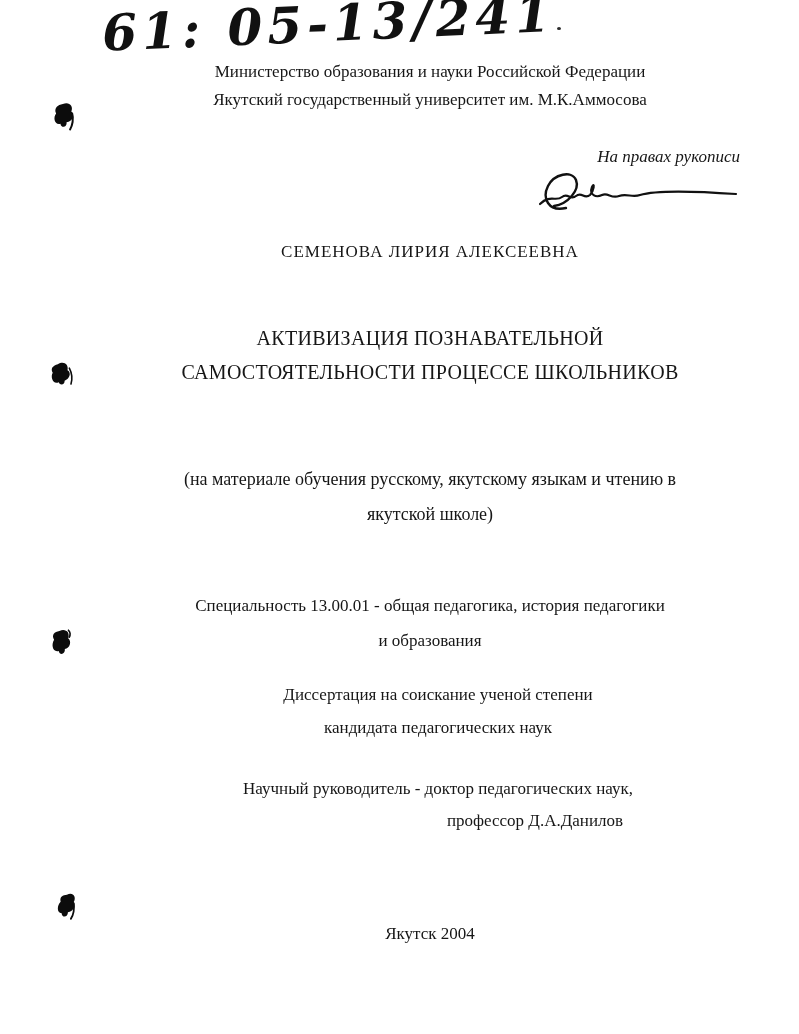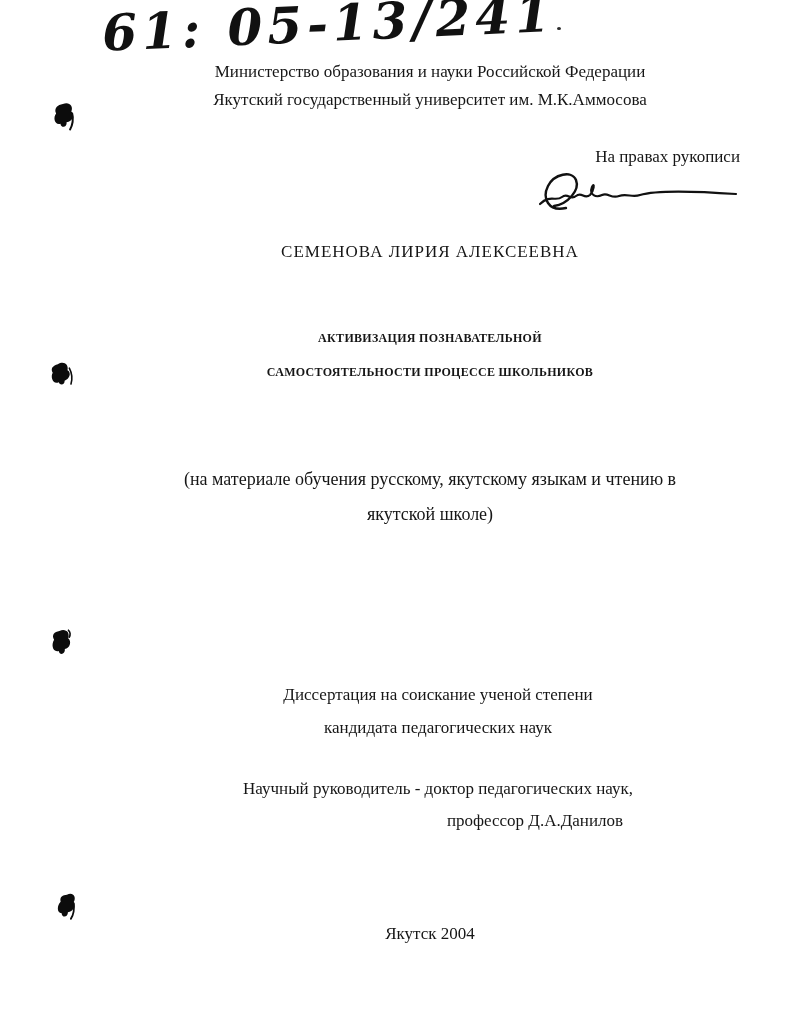--- a/index.html
+++ b/index.html
@@ -29,26 +29,26 @@
   
   .content {
     position: absolute;
     left: 90px;
     top: 0;
     width: 680px;
     height: 1018px;
     text-align: center;
   }
   .header-block { position: absolute; top: 58px; left: 0; right: 0; font-size: 17px; line-height: 28px; }
-  .manuscript-note { position: absolute; top: 147px; right: 30px; font-size: 17px; }
+  .manuscript-note { position: absolute; top: 147px; right: 30px; font-style: italic; font-size: 17px; }
   .signature { position: absolute; top: 166px; right: 26px; width: 210px; height: 50px; }
   .author { position: absolute; top: 242px; left: 0; right: 0; font-size: 17px; letter-spacing: 1px; }
   .title-block {
     position: absolute; top: 321px; left: 0; right: 0;
-    font-size: 12px; font-weight: bold; line-height: 34px; letter-spacing: 0.3px;
+    font-size: 20px; font-weight: normal; line-height: 34px; letter-spacing: 0.3px;
   }
   .subtitle-block { position: absolute; top: 462px; left: 0; right: 0; font-size: 18px; line-height: 35px; }
   .specialty-block { position: absolute; top: 588px; left: 0; right: 0; font-size: 17px; line-height: 35px; }
   .thesis-block { position: absolute; top: 678px; left: 16px; right: 0; font-size: 17px; line-height: 33px; }
   .supervisor-block { position: absolute; top: 773px; left: 16px; right: 0; font-size: 17px; line-height: 32px; }
   .supervisor-line2 { position: relative; left: 97px; }
   .city-year { position: absolute; top: 924px; left: 0; right: 0; font-size: 17px; }
   
   .punch { position: absolute; width: 24px; height: 32px; }
   .punch-1 { left: 52px; top: 100px; transform: rotate(4deg); }
@@ -112,20 +112,24 @@
     <div class="title-block">
       <div>АКТИВИЗАЦИЯ ПОЗНАВАТЕЛЬНОЙ</div>
       <div>САМОСТОЯТЕЛЬНОСТИ ПРОЦЕССЕ ШКОЛЬНИКОВ</div>
     </div>
 
     <div class="subtitle-block">
       <div>(на материале обучения русскому, якутскому языкам и чтению в</div>
       <div>якутской школе)</div>
     </div>
 
+    <div class="specialty-block">
+      <div>Специальность 13.00.01 - общая педагогика, история педагогики</div>
+      <div>и образования</div>
+    </div>
 
     <div class="thesis-block">
       <div>Диссертация на соискание ученой степени</div>
       <div>кандидата педагогических наук</div>
     </div>
 
     <div class="supervisor-block">
       <div>Научный руководитель - доктор педагогических наук,</div>
       <div class="supervisor-line2">профессор Д.А.Данилов</div>
     </div>

